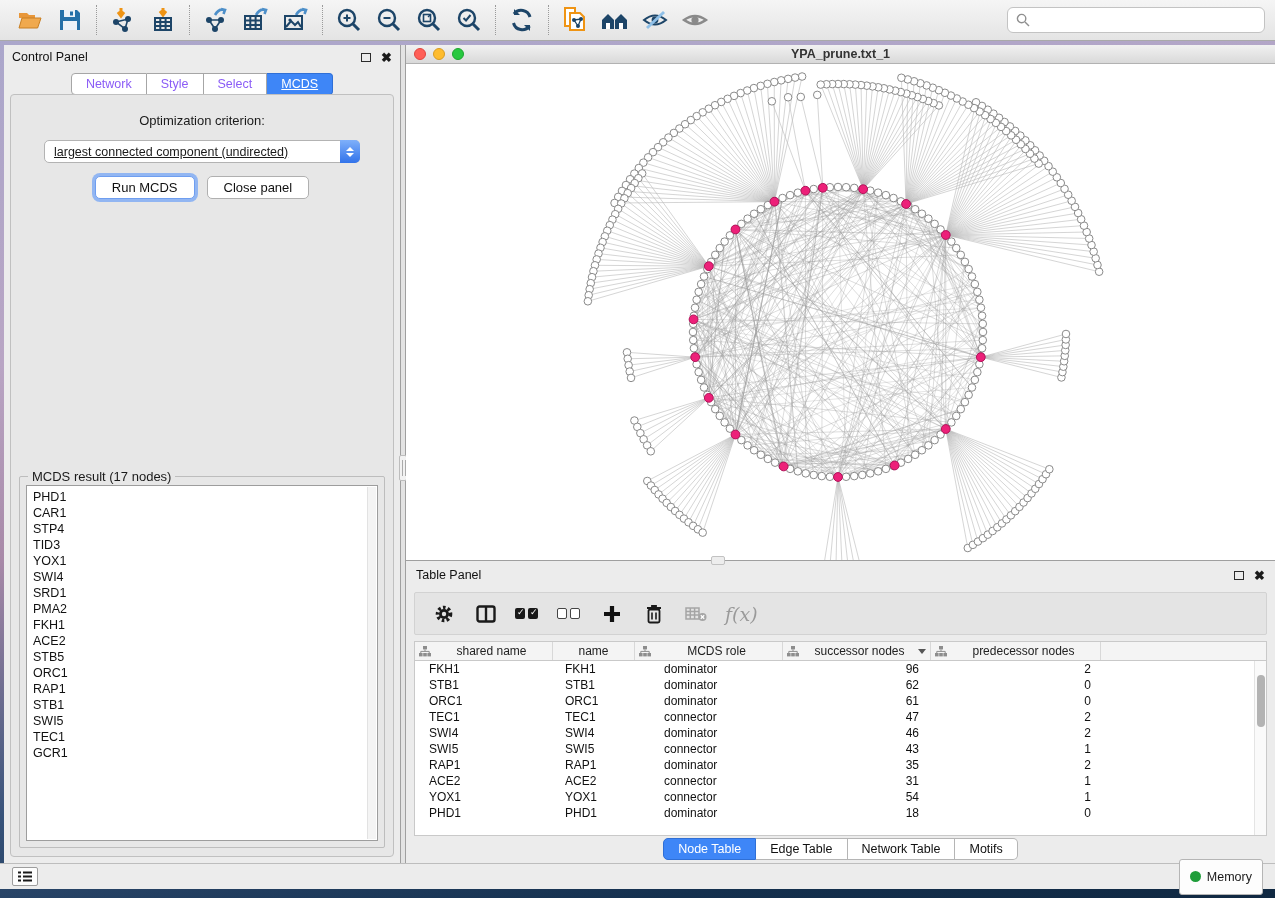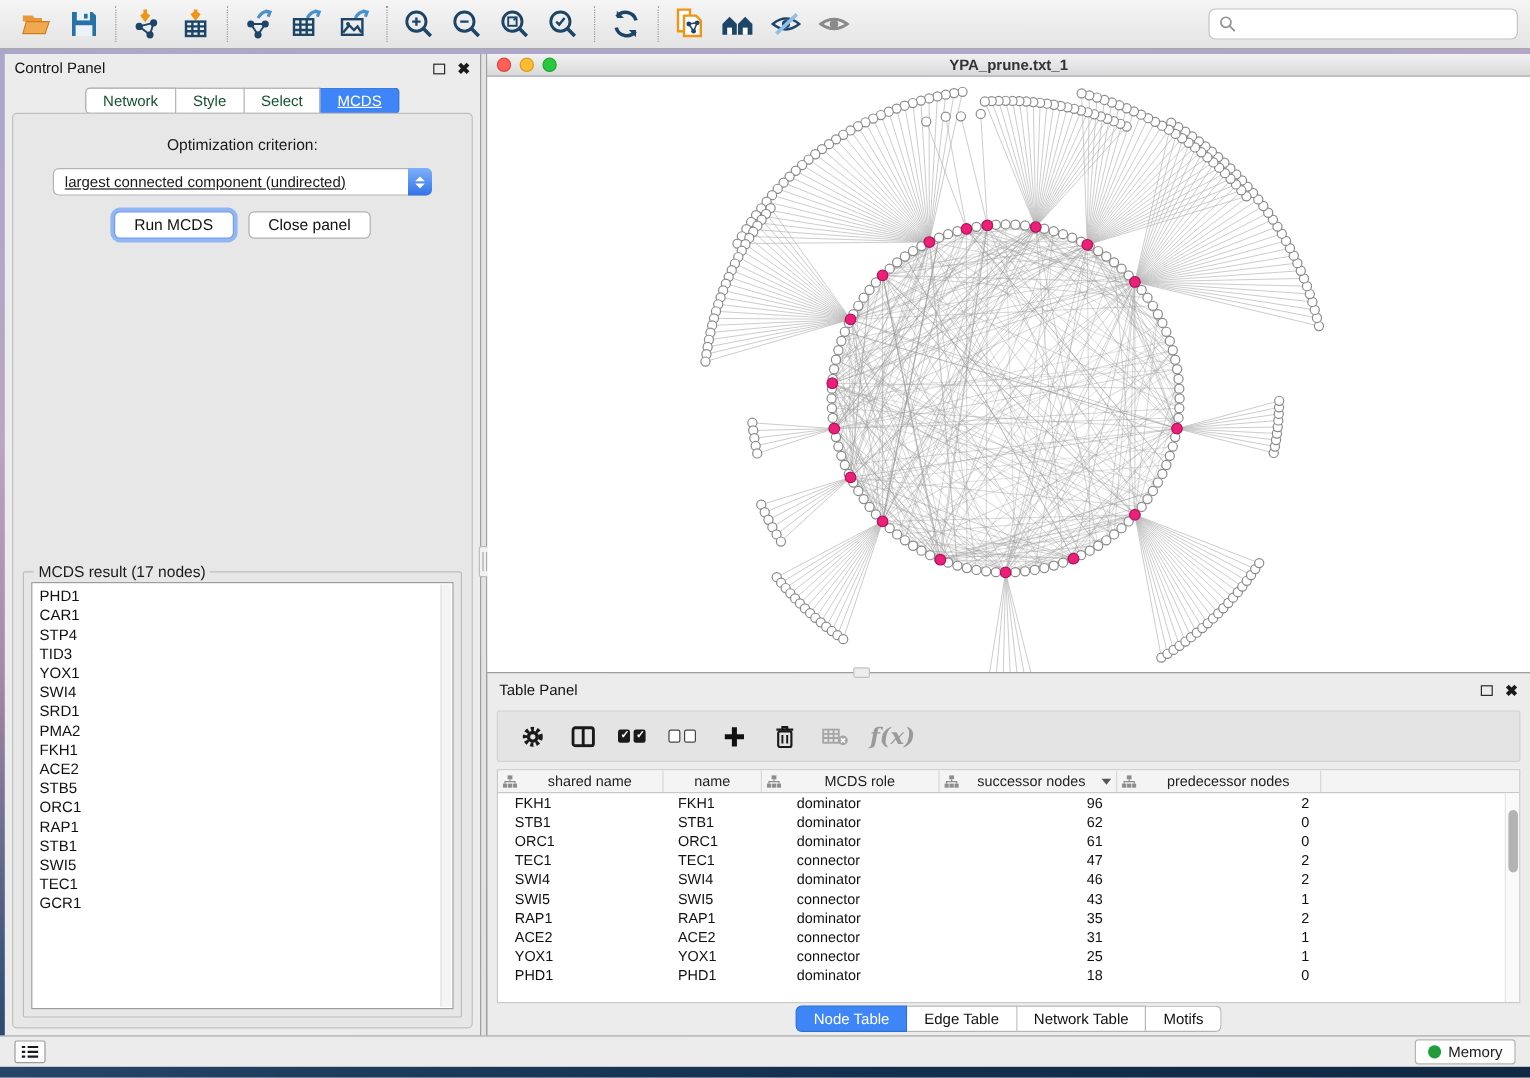--- a/index.html
+++ b/index.html
@@ -30,21 +30,21 @@
 
   
   .control-panel { width:396px; flex:0 0 396px; background:#ececec; display:flex; flex-direction:column; padding:2px 6px 6px 6px; }
   .panel-header { display:flex; align-items:center; height:20px; padding:0 2px; }
   .panel-title { font-size:12.5px; color:#111; }
   .panel-header .hdr-icons { margin-left:auto; display:flex; gap:10px; align-items:center; }
   .float-ico { width:10px; height:9px; border:1.5px solid #2b2b2b; display:inline-block; }
   .close-ico { font-size:13px; font-weight:bold; color:#1a1a1a; line-height:9px; }
 
   .tabbar { display:flex; justify-content:center; margin-top:6px; }
-  .tab { font-size:12.5px; padding:3px 14px; background:#fff; border:1px solid #a6a6a6; border-left:none; color:#14532d; }
+  .tab { font-size:12.5px; padding:3px 14px; background:#fff; border:1px solid #a6a6a6; border-left:none; color:#8b5cf6; }
   .tab:first-child { border-left:1px solid #a6a6a6; border-radius:4px 0 0 4px; }
   .tab:last-child { border-radius:0 4px 4px 0; }
   .tab.active { background:#3e86f7; border-color:#2f6fd6; color:#fff;text-decoration:underline; }
 
   .cp-body { margin-top:-1px; flex:1; background:#e7e7e7; border:1px solid #c0c0c0; border-radius:4px; padding:12px 8px 8px 8px; display:flex; flex-direction:column; }
   .opt-label { text-align:center; font-size:13px; margin-top:6px; }
   .dropdown { margin:12px auto 0 auto; width:316px; height:23px; background:#fff; border:1px solid #b3b3b3; border-radius:5px; display:flex; align-items:center; position:relative; }
   .dropdown .dd-text { flex:1; font-size:12.5px; padding-left:9px; white-space:nowrap; overflow:hidden;text-decoration:underline; }
   .dd-stepper { width:20px; height:23px; margin:-1px -1px -1px 0; border-radius:0 5px 5px 0; background:linear-gradient(#7fb0fa,#3273ea); display:flex; flex-direction:column; align-items:center; justify-content:center; gap:2px; }
   .dd-stepper .up { width:0; height:0; border-left:4px solid transparent; border-right:4px solid transparent; border-bottom:4px solid #fff; }
@@ -73,21 +73,21 @@
   .light.red { background:#ff5f57; border:0.5px solid #e0443e; }
   .light.yellow { background:#febc2e; border:0.5px solid #d89c22; }
   .light.green { background:#28c840; border:0.5px solid #1da62f; }
   .win-title { position:absolute; left:0; right:0; text-align:center; font-size:12.5px; font-weight:700; color:#333; }
   .canvas-wrap { flex:1; background:#fff; position:relative; }
   .canvas-wrap svg { display:block; }
   .h-grip { position:absolute; left:305px; bottom:-5px; width:14px; height:9px; background:#ededed; border:1px solid #c2c2c2; border-radius:2px; }
 
   
   .table-panel { flex:1; background:#ececec; display:flex; flex-direction:column; padding:4px 8px 2px 8px; min-height:0; }
-  .tp-toolbar { margin-top:7px; height:43px; background:#e4e4e4; border:1px solid #d2d2d2; border-radius:2px; display:flex; align-items:center; gap:16px; padding:0 16px;font-weight:bold; }
+  .tp-toolbar { margin-top:7px; height:43px; background:#e4e4e4; border:1px solid #d2d2d2; border-radius:2px; display:flex; align-items:center; gap:16px; padding:0 16px; }
   .tp-ico { display:flex; align-items:center; justify-content:center; width:26px; height:30px; }
   .chk { width:11px; height:11px; border-radius:2px; display:inline-block; margin-right:3px; }
   .chk.on { background:#1a1a1a; position:relative; }
   .chk.on:after { content:"✓"; color:#fff; font-size:9px; position:absolute; left:2px; top:-1px; }
   .chk.off { background:#fff; border:1.5px solid #444; }
   .fx { font-family:"DejaVu Serif", serif; font-style:italic; font-size:19px; color:#9a9a9a; }
 
   .ttable { margin-top:6px; background:#fff; border:1px solid #c9c9c9; flex:1; position:relative; overflow:hidden; display:flex; flex-direction:column; }
   .tgrid { display:grid; grid-template-columns:138px 82px 148px 148px 170px 1fr; }
   .thead { background:#f4f4f4; border-bottom:1px solid #c9c9c9; height:19px; }
@@ -107,21 +107,21 @@
 
   .tp-tabs { height:25px; display:flex; justify-content:center; align-items:center; flex:0 0 25px; }
   .tp-tab { font-size:12.5px; padding:3px 14px; background:#fff; border:1px solid #b5b5b5; border-left:none; color:#111; }
   .tp-tab:first-child { border-left:1px solid #b5b5b5; border-radius:5px 0 0 5px; }
   .tp-tab:last-child { border-radius:0 5px 5px 0; }
   .tp-tab.active { background:#3e86f7; border-color:#2f6fd6; color:#fff; }
 
   
   .status-bar { height:26px; flex:0 0 26px; background:#ececec; border-top:1px solid #bdbdbd; display:flex; align-items:center; padding:0 12px; }
   .list-btn { width:26px; height:19px; background:#fdfdfd; border:1px solid #9d9d9d; border-radius:2px; display:flex; align-items:center; justify-content:center; }
-  .memory-btn { margin-left:auto; height:21px; background:#fdfdfd; border:1px solid #b5b5b5; border-radius:3px; display:flex; align-items:center; gap:6px; padding:0 10px; font-size:12.5px; }
+  .memory-btn { margin-left:auto; height:36px; background:#fdfdfd; border:1px solid #b5b5b5; border-radius:3px; display:flex; align-items:center; gap:6px; padding:0 10px; font-size:12.5px; }
   .gdot { width:11px; height:11px; border-radius:50%; background:#1f9d3a; }
 </style>
 </head>
 <body>
 
 <div class="app">
 
   <div class="toolbar">
     <div class="tbtn">
       <svg width="26" height="22" viewBox="0 0 26 22">
@@ -1424,21 +1424,21 @@
                 <div class="td c1">ACE2</div>
                 <div class="td c2">connector</div>
                 <div class="td num3">31</div>
                 <div class="td num4">1</div>
                 <div></div>
               </div>
               <div class="tgrid trow">
                 <div class="td c0">YOX1</div>
                 <div class="td c1">YOX1</div>
                 <div class="td c2">connector</div>
-                <div class="td num3">25</div>
+                <div class="td num3">54</div>
                 <div class="td num4">1</div>
                 <div></div>
               </div>
               <div class="tgrid trow">
                 <div class="td c0">PHD1</div>
                 <div class="td c1">PHD1</div>
                 <div class="td c2">dominator</div>
                 <div class="td num3">18</div>
                 <div class="td num4">0</div>
                 <div></div>

